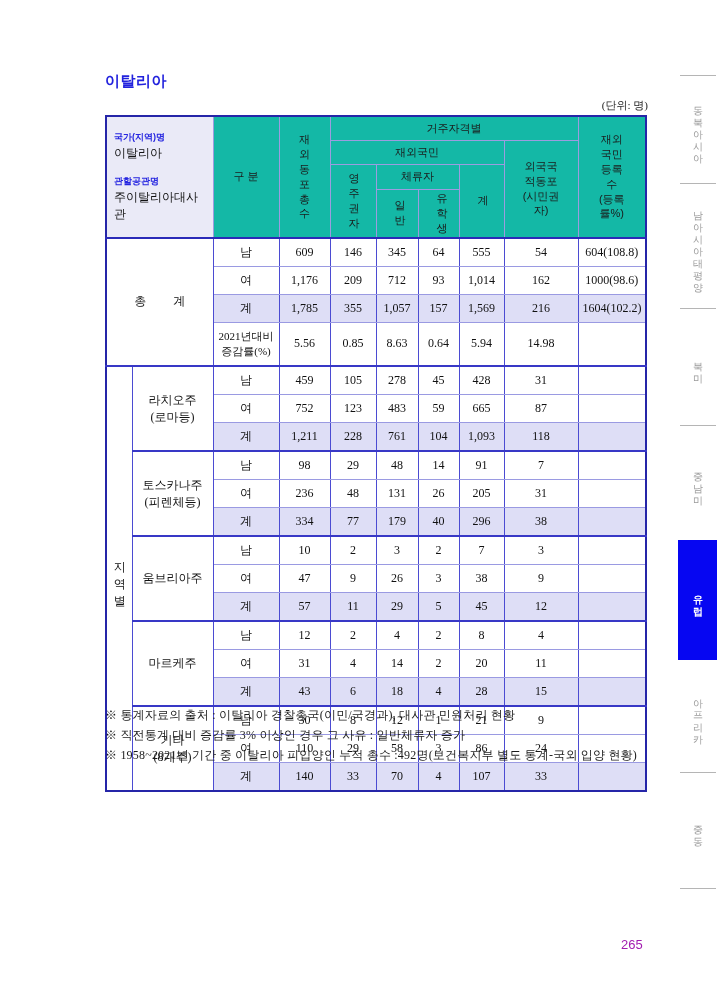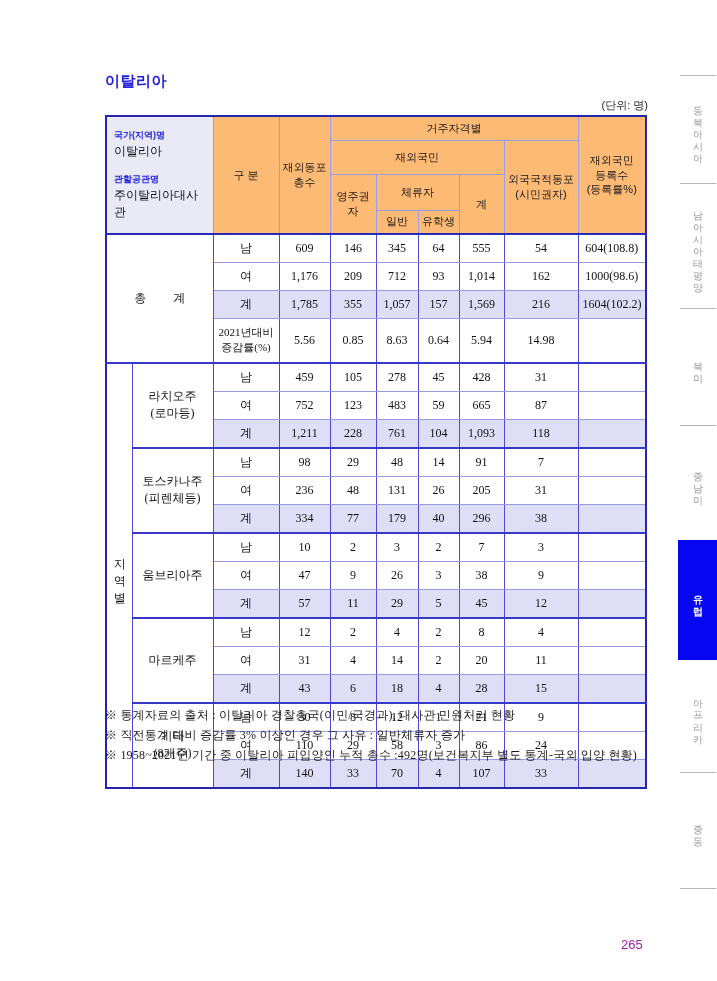--- a/index.html
+++ b/index.html
@@ -6,33 +6,33 @@
   .page {
     position:relative; width:717px; height:981px; background:#ffffff;
     font-family:"Liberation Sans", sans-serif; overflow:hidden;
   }
   .title {
     position:absolute; left:105px; top:72px; margin:0;
     font-size:15px; font-weight:bold; color:#2222dd; letter-spacing:0.5px;
   }
   .unit {
     position:absolute; right:69px; top:98px;
-    font-size:11px; color:#222; font-family:Liberation Sans, sans-serif;
+    font-size:11px; color:#222; font-family:Liberation Serif, serif;
   }
 
   
   table.stats {
     position:absolute; left:105px; top:115px; width:540px;
     border-collapse:collapse; table-layout:fixed;
     border:2px solid #2525a8;
   }
   table.stats th {
-    border:1px solid #9c9ce0; background:#fdba74;
+    border:1px solid #9c9ce0; background:#14b8a6;
     font-weight:normal; font-size:11px; color:#1a1a1a;
-    text-align:center; vertical-align:middle; padding:1px 2px;
+    text-align:center; vertical-align:middle; padding:1px 18px;
   }
   table.stats th.wrap { white-space:pre-line; line-height:1.35; }
   tr.h1 { height:24px; } tr.h2 { height:24px; } tr.h3 { height:25px; } tr.h4 { height:24px; }
 
   .info-cell {
     background:#eaeaf7 !important; text-align:left !important;
     padding:12px 7px !important; vertical-align:middle;
   }
   .info-cell .lbl { color:#2525e0; font-weight:bold; font-size:9px; }
   .info-cell .val { color:#111; font-size:12px; margin-top:1px; }

